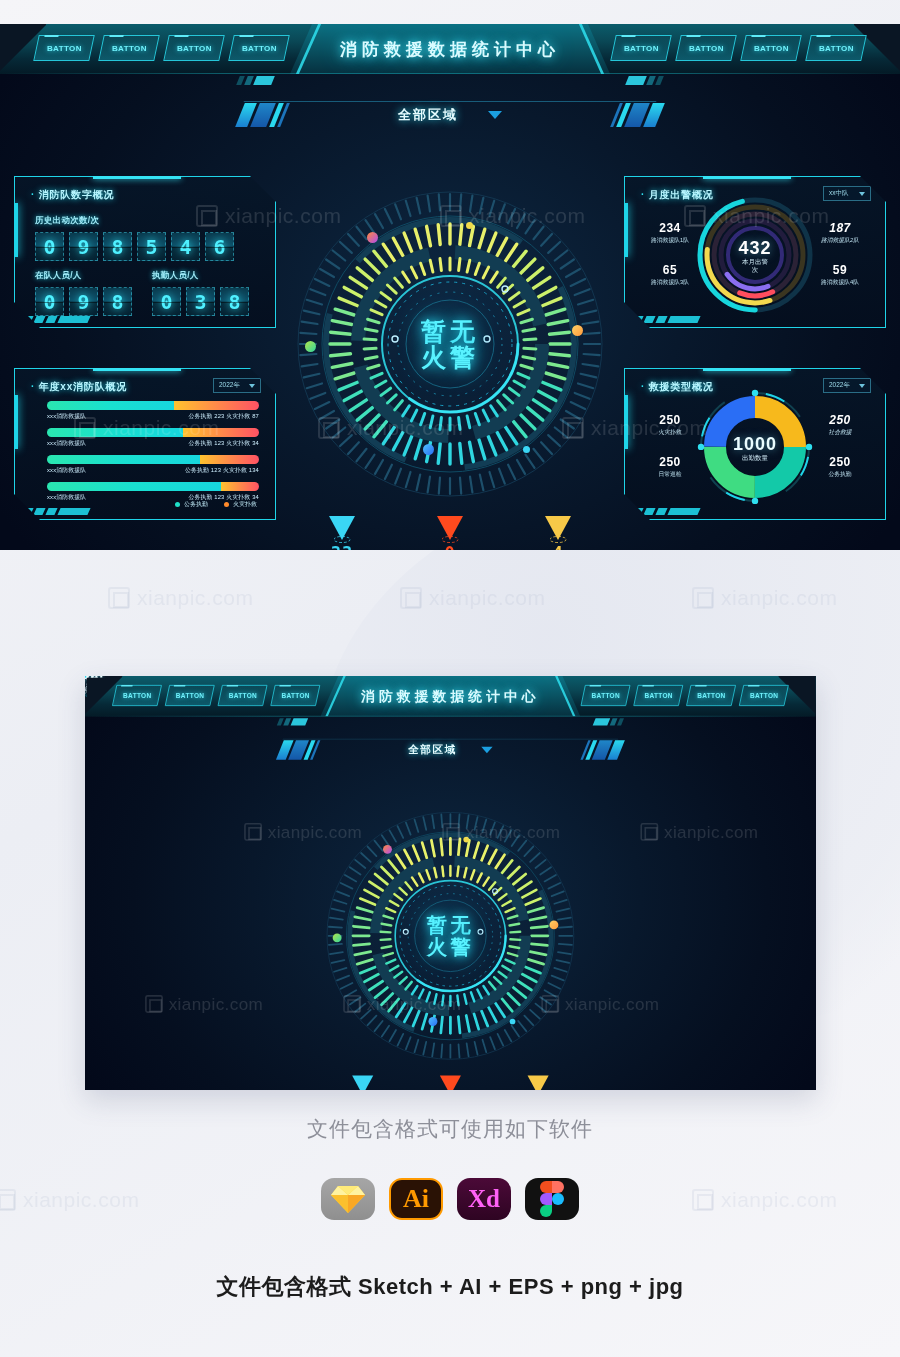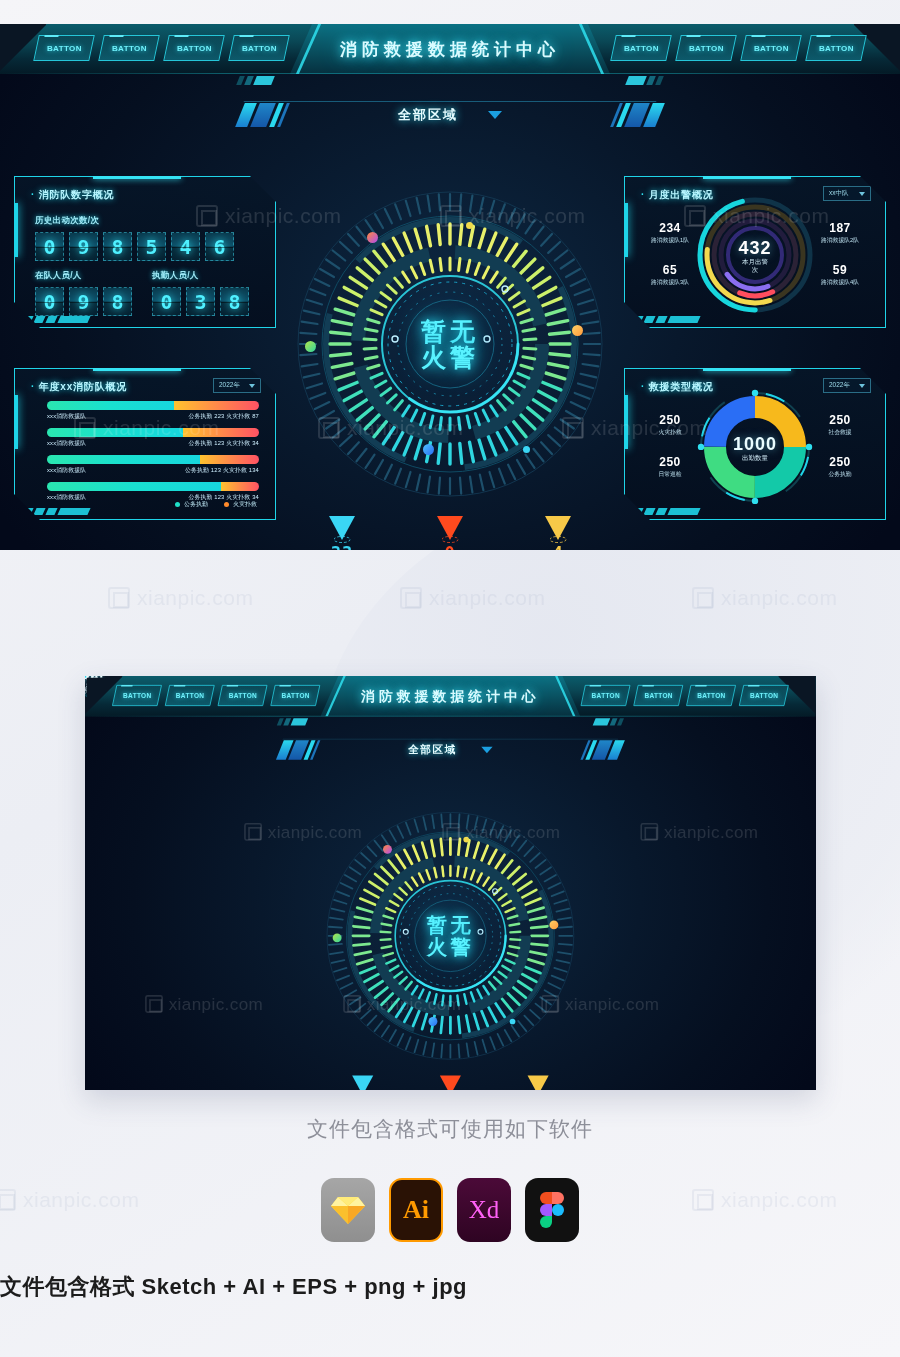--- a/index.html
+++ b/index.html
@@ -249,21 +249,21 @@
   }
   .donut-center .big.teal { color:#eafdff; }
   .donut-center .sub { color: #cfeaf5; font-size: 6.5px; line-height: 1.25; display: block; }
 
   .stat-node { position: absolute; text-align: center; width: 74px; }
   .stat-node .v { color: #ffffff; font-size: 12px; font-weight: bold; display: block; letter-spacing: .5px; }
   .stat-node .n { color: #bfe2f0; font-size: 5.8px; display: block; margin-top: 1px; }
   .stat-node .d { width: 4px; height: 4px; border-radius: 50%; margin: 2px auto 0; }
   .sn-tl { left: 8px;  top: 44px; }
   .sn-bl { left: 8px;  top: 86px; }
-  .sn-tr { right: 8px; top: 44px; }
+  .sn-tr { right: 8px; top: 44px; font-style: italic; }
   .sn-br { right: 8px; top: 86px; }
 
   
   .radar { position: absolute; left: 295px; top: 165px; width: 310px; height: 310px; }
   .radar svg { display: block; }
   .radar-text {
     position: absolute; left: 50%; top: 50%; transform: translate(-50%,-50%);
     text-align: center; line-height: 1.05;
   }
   .radar-text span {
@@ -301,32 +301,32 @@
   
   .foot-title {
     position: absolute; left: 0; right: 0; top: 1115px; text-align: center;
     color: #8d8f99; font-size: 21px; letter-spacing: 1px;
   }
   .sw-icons {
     position: absolute; left: 0; right: 0; top: 1178px;
     display: flex; justify-content: center; gap: 14px;
   }
   .sw {
-    width: 54px; height: 64px; border-radius: 13px;
+    width: 54px; height: 42px; border-radius: 13px;
     display: flex; align-items: center; justify-content: center;
     position: relative; overflow: hidden;
   }
   .sw-sketch { background: linear-gradient(180deg,#a6a6a6,#8f8f8f); }
   .sw-ai { background: #2a1205; border: 2px solid #ff9a00; color: #ff9a00;
            font-size: 26px; font-weight: bold; font-family: "Liberation Serif", serif; }
   .sw-xd { background: linear-gradient(180deg,#4b0a38,#2e0422); color: #ff61f6;
-           font-size: 25px; font-weight: normal; font-family: "Liberation Serif", serif; }
+           font-size: 25px; font-weight: bold; font-family: "Liberation Serif", serif; }
   .sw-figma { background: #111111; }
   .foot-formats {
-    position: absolute; left: 0; right: 0; top: 1272px; text-align: left;
+    position: absolute; left: 0; right: 0; top: 1272px; text-align: center;
     color: #1c1c1c; font-size: 22px; font-weight: bold; letter-spacing: .5px;
   }
 </style>
 </head>
 <body>
 
 <div class="page-bg">
   <div class="bg-swoosh"></div>
 </div>
 

